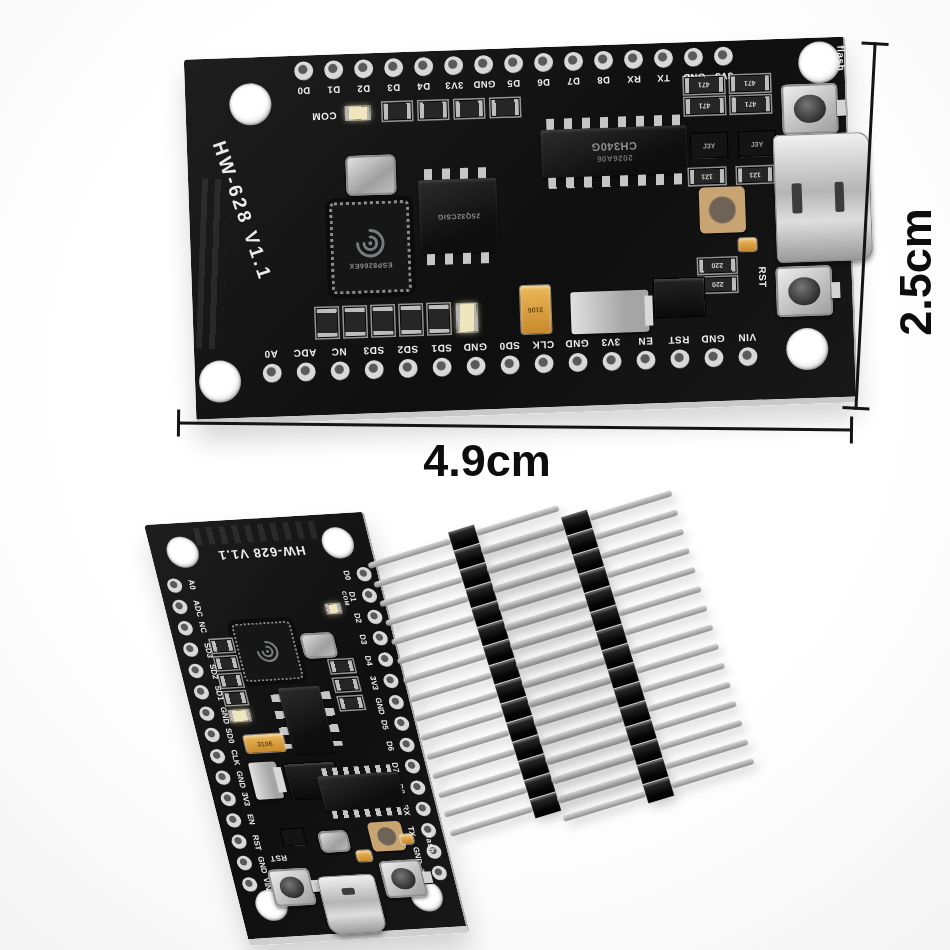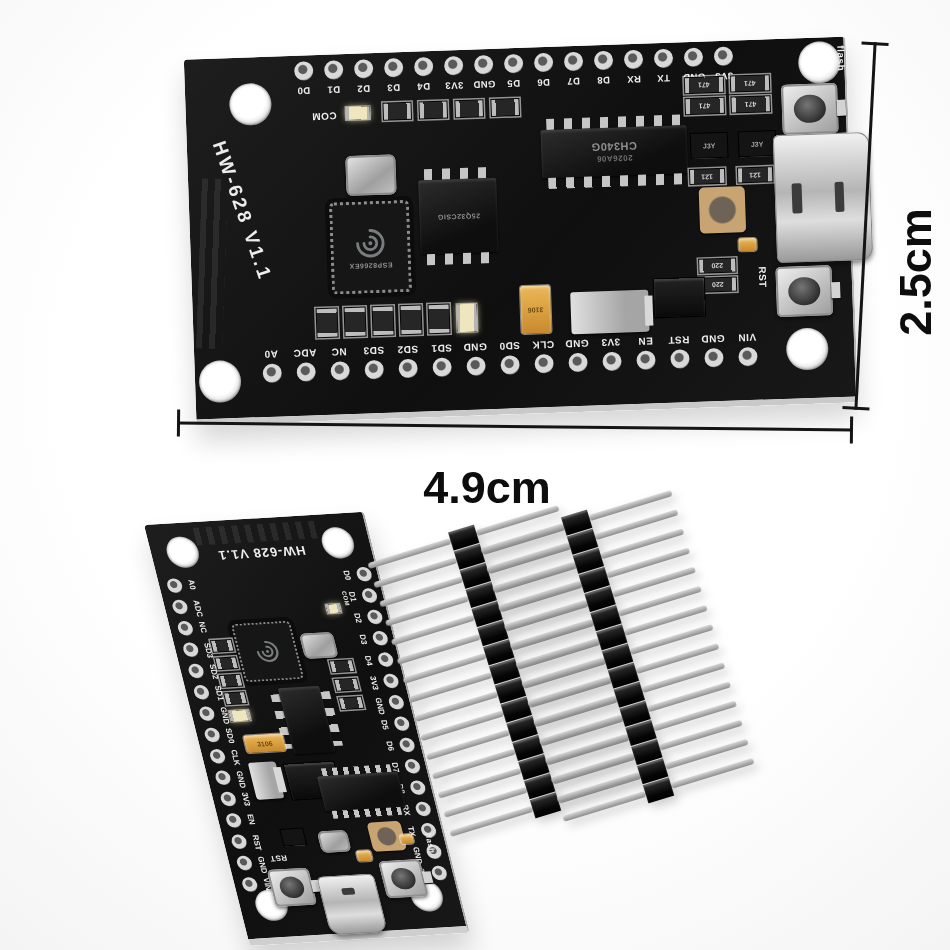--- a/index.html
+++ b/index.html
@@ -91,21 +91,21 @@
   .dim-line{position:absolute;background:#141414;}
   .dim-v{left:864px;top:42px;width:3px;height:368px;transform:rotate(3deg);}
   .dim-h{left:177px;top:425px;width:676px;height:3px;transform:rotate(.6deg);}
   .tick{position:absolute;background:#141414;display:block;}
   .dim-v .tick{width:27px;height:3px;left:-12px;}
   .dim-v .tick.t{top:0;} .dim-v .tick.b{bottom:0;}
   .dim-h .tick{width:3px;height:27px;top:-12px;}
   .dim-h .tick.l{left:0;} .dim-h .tick.r{right:0;}
   .dim-label{position:absolute;font-size:45px;font-weight:700;color:#0d0d0d;white-space:nowrap;}
   .dim-label.v{left:916px;top:272px;transform:translate(-50%,-50%) rotate(-90deg);}
-  .dim-label.h{left:487px;top:488px;transform:translate(-50%,-50%);}
+  .dim-label.h{left:487px;top:461px;transform:translate(-50%,-50%);}
 
   
   .hstrip{position:absolute;width:199px;filter:drop-shadow(3px 6px 5px rgba(0,0,0,.18));}
   .hrow{display:flex;align-items:center;height:20px;}
   .hpin{width:86px;height:6px;flex:none;border-radius:3px;background:linear-gradient(180deg,#d6d6d6,#8c8c8c);}
   .hseg{width:27px;height:19px;flex:none;background:linear-gradient(180deg,#303030,#050505 70%);
         box-shadow:inset 0 2px 2px rgba(255,255,255,.28),inset 0 -2px 3px #000;}
 </style>
 </head>
 <body>

